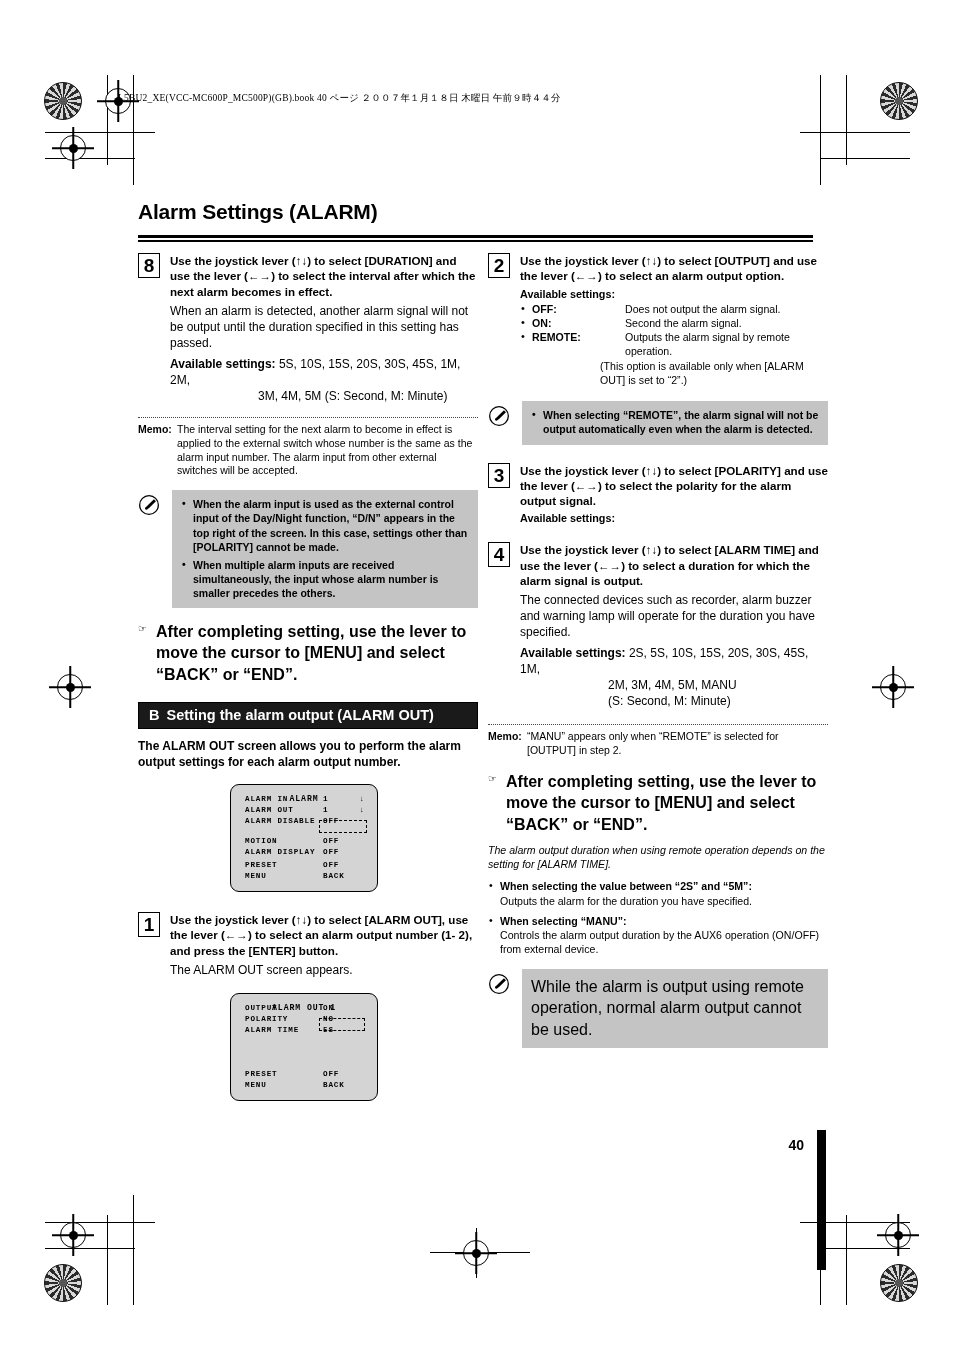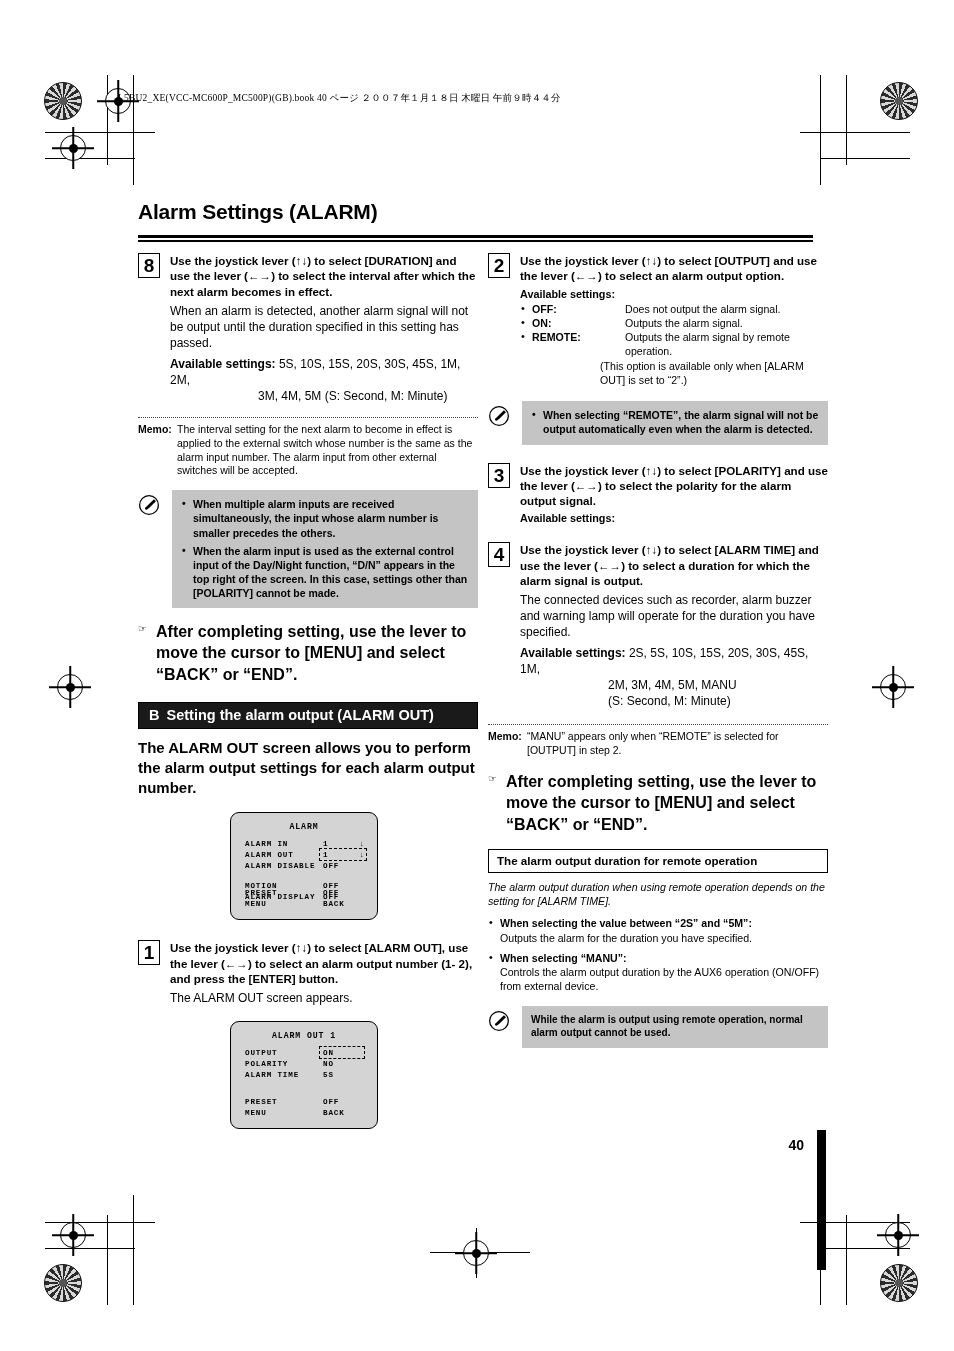--- a/index.html
+++ b/index.html
@@ -115,40 +115,40 @@
   .note .panel {
     background: #c4c4c4; padding: 7px 9px 8px 9px;
   }
   .note ul { list-style: none; }
   .note li {
     font-size: 10.5px; font-weight: bold; line-height: 1.34;
     position: relative; padding-left: 12px; margin-bottom: 4px;
   }
   .note li:last-child { margin-bottom: 0; }
   .note li::before { content: "\2022"; position: absolute; left: 1px; top: -1px; }
-  .note .plain { font-size: 10px; font-weight: bold; line-height: 1.34; }
+  .note .plain { font-size: 16px; font-weight: normal; line-height: 1.34; }
 
   
   .pointer { position: relative; margin-top: 13px; padding-left: 18px; }
   .pointer .gl {
     position: absolute; left: 0; top: 2px; font-size: 10px;
     font-family: "DejaVu Sans", sans-serif;
   }
   .pointer .tx { font-size: 16px; font-weight: bold; line-height: 1.35; }
 
   
   .sectionbar {
     margin-top: 16px;
     background: #1a1a1a; color: #fff;
     font-size: 14.5px; font-weight: bold;
     padding: 4px 0 5px 10px;
     border: 1px solid #000;
   }
   .sectionbar .ltr { margin-right: 7px; }
-  .sectionintro { font-size: 15px; font-weight: bold; line-height: 1.35; margin-top: 9px; }
+  .sectionintro { font-size: 12px; font-weight: bold; line-height: 1.35; margin-top: 9px; }
 
   
   .framebox {
     margin-top: 13px; border: 1.4px solid #000;
     font-size: 11.6px; font-weight: bold;
     padding: 4px 8px 5px 8px;
   }
   .afterbox { font-size: 10.6px; line-height: 1.35; margin-top: 7px; font-style: italic; }
   .bullets2 { margin-top: 8px; }
   .bullets2 li {
@@ -166,21 +166,21 @@
     background: #d4d4d4;
     border: 1.6px solid #000;
     border-radius: 9px;
     font-family: "Liberation Mono", monospace;
     color: #000;
   }
   .osd .ttl {
     position: absolute; left: 0; right: 0; top: 9px;
     text-align: center; font-size: 8.2px; font-weight: bold; letter-spacing: .9px;
   }
-  .osd .rows { position: absolute; left: 14px; top: 26px; right: 8px; }
+  .osd .rows { position: absolute; left: 14px; top: 9px; right: 8px; }
   .osd .r {
     display: flex; font-size: 7.6px; font-weight: bold;
     letter-spacing: .85px; line-height: 1.45; height: 11px;
   }
   .osd .r .k { width: 78px; white-space: nowrap; }
   .osd .r .v { width: 46px; position: relative; white-space: nowrap; }
   .osd .r .v .arrow { position: absolute; right: 4px; top: 0; }
   .osd .gap { height: 9px; }
   .osd .foot { position: absolute; left: 14px; bottom: 9px; right: 8px; }
   .osd .sel {
@@ -287,22 +287,22 @@
     <div class="note">
       <span class="pen">
         <svg viewBox="0 0 24 24" width="22" height="22">
           <circle cx="12" cy="12" r="10.2" fill="none" stroke="#000" stroke-width="1.4"></circle>
           <path d="M17.4 5.6 L9.6 13.4 L8.2 17 L11.8 15.6 L19.6 7.8 Z" fill="#000"></path>
           <circle cx="9.2" cy="15.6" r="1.5" fill="#000"></circle>
         </svg>
       </span>
       <div class="panel">
         <ul>
+          <li>When the alarm input is used as the external control input of the Day/Night function, “D/N” appears in the top right of the screen. In this case, settings other than [POLARITY] cannot be made.</li>
           <li>When multiple alarm inputs are received simultaneously, the input whose alarm number is smaller precedes the others.</li>
-          <li>When the alarm input is used as the external control input of the Day/Night function, “D/N” appears in the top right of the screen. In this case, settings other than [POLARITY] cannot be made.</li>
         </ul>
       </div>
     </div>
 
     <div class="pointer">
       <span class="gl">☞</span>
       <span class="tx">After completing setting, use the lever to move the cursor to [MENU] and select “BACK” or “END”.</span>
     </div>
 
     <div class="sectionbar">
@@ -393,21 +393,21 @@
       <div class="num">2</div>
       <div class="body">
         <div class="lead">Use the joystick lever (↑↓) to select [OUTPUT] and use the lever (←→) to select an alarm output option.</div>
         <div class="avlist">
           <div class="hd">Available settings:</div>
           <ul>
             <li>
               <span class="term wide">OFF:</span><span class="defn">Does not output the alarm signal.</span>
             </li>
             <li>
-              <span class="term wide">ON:</span><span class="defn">Outputs the alarm signal.</span>
+              <span class="term wide">ON:</span><span class="defn">Second the alarm signal.</span>
             </li>
             <li>
               <span class="term wide">REMOTE:</span><span class="defn">Outputs the alarm signal by remote operation.</span>
               <span class="sub">(This option is available only when [ALARM OUT] is set to “2”.)</span>
             </li>
           </ul>
         </div>
       </div>
     </div>
 
@@ -456,21 +456,20 @@
         <span class="lbl">Memo:</span>
         <span class="txt">“MANU” appears only when “REMOTE” is selected for [OUTPUT] in step 2.</span>
       </div>
     </div>
 
     <div class="pointer">
       <span class="gl">☞</span>
       <span class="tx">After completing setting, use the lever to move the cursor to [MENU] and select “BACK” or “END”.</span>
     </div>
 
-    <div class="framebox">The alarm output duration for remote operation</div>
     <div class="afterbox">The alarm output duration when using remote operation depends on the setting for [ALARM TIME].</div>
     <ul class="bullets2">
       <li>
         <span class="h">When selecting the value between “2S” and “5M”:</span>
         <span>Outputs the alarm for the duration you have specified.</span>
       </li>
       <li>
         <span class="h">When selecting “MANU”:</span>
         <span>Controls the alarm output duration by the AUX6 operation (ON/OFF) from external device.</span>
       </li>

